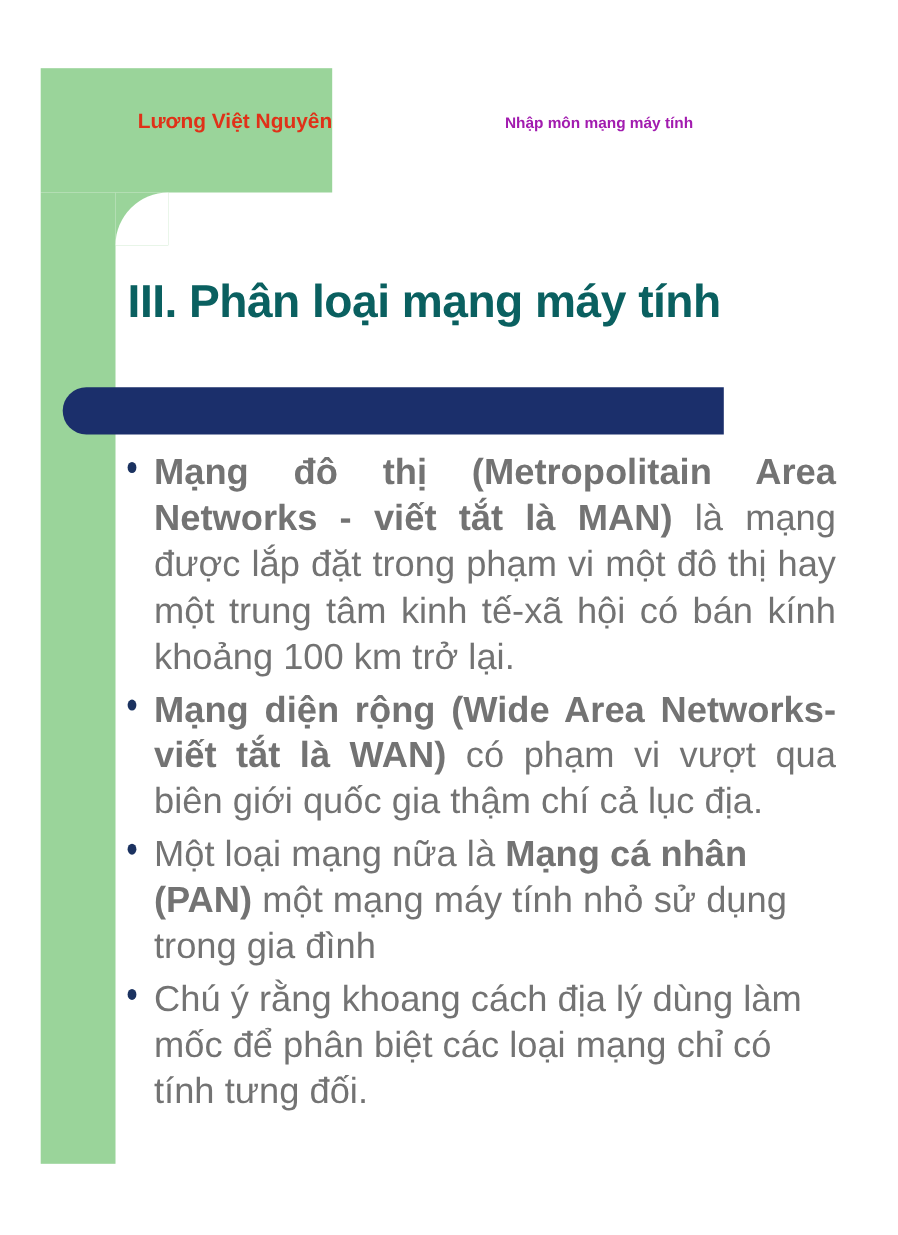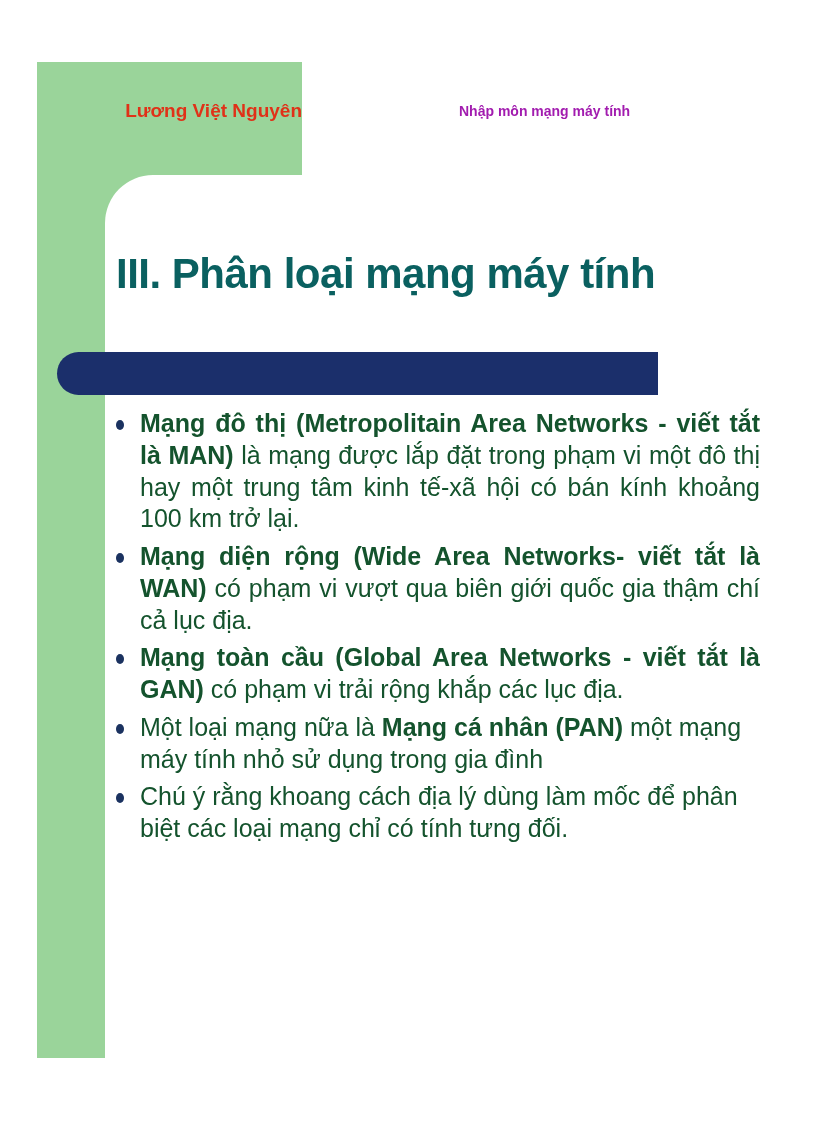--- a/index.html
+++ b/index.html
@@ -104,22 +104,22 @@
   #bullet-list {
     position: absolute;
     left: 112px;
     top: 408px;
     width: 648px;
   }
   .bullet-item {
     position: relative;
     padding-left: 28px;
     margin-bottom: 6px;
-    color: #14532d;
-    font-size: 25px;
+    color: #737373;
+    font-size: 33px;
     line-height: 1.27;
     text-align: justify;
     text-justify: inter-word;
   }
   .bullet-item.no-justify {
     text-align: left;
   }
   .bullet-dot {
     position: absolute;
     left: 4px;
@@ -157,24 +157,20 @@
   <div class="bullet-item">
     <span class="bullet-dot"></span>
     <span class="bullet-text"><b>Mạng đô thị (Metropolitain Area Networks - viết tắt là MAN)</b> là mạng được lắp đặt  trong phạm vi một đô thị hay một trung tâm kinh tế-xã hội có bán kính khoảng 100 km trở lại.</span>
   </div>
 
   <div class="bullet-item">
     <span class="bullet-dot"></span>
     <span class="bullet-text"><b>Mạng diện rộng (Wide Area Networks- viết tắt là WAN)</b> có phạm vi vượt qua biên giới quốc gia thậm chí cả lục địa.</span>
   </div>
 
-  <div class="bullet-item">
-    <span class="bullet-dot"></span>
-    <span class="bullet-text"><b>Mạng toàn cầu (Global Area Networks - viết tắt là GAN)</b> có phạm vi trải rộng khắp các lục địa.</span>
-  </div>
 
   <div class="bullet-item no-justify">
     <span class="bullet-dot"></span>
     <span class="bullet-text">Một loại mạng nữa là <b>Mạng cá nhân (PAN)</b> một mạng máy tính nhỏ sử dụng trong gia đình</span>
   </div>
 
   <div class="bullet-item italic no-justify">
     <span class="bullet-dot"></span>
     <span class="bullet-text">Chú ý rằng khoang cách địa lý dùng làm mốc để phân biệt các loại mạng chỉ có tính tưng đối.</span>
   </div>

